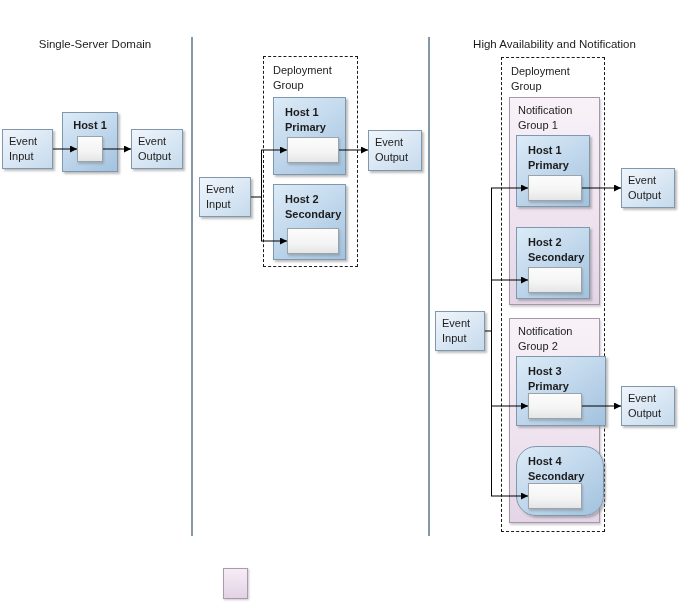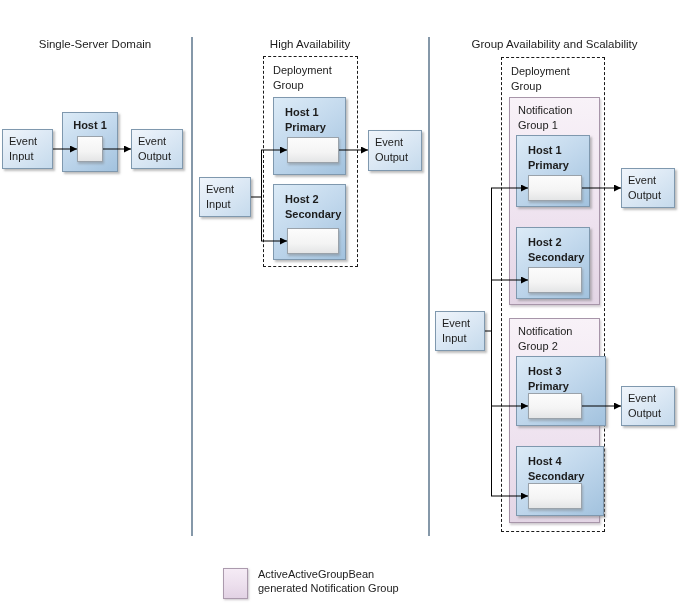--- a/index.html
+++ b/index.html
@@ -50,22 +50,21 @@
     position:absolute;left:258px;top:567px;font-size:11px;line-height:14px;
     white-space:pre-line;color:#1c1c1c;
   }
 </style>
 </head>
 <body>
 
 <div id="canvas">
 
   <div class="title" style="left:0;width:190px;">Single-Server Domain</div>
-  <div class="title" style="left:191px;width:238px;">High Availability</div>
-  <div class="title" style="left:429px;width:251px;">Group Availability and Scalability</div>
+  <div class="title" style="left:429px;width:251px;">High Availability and Notification</div>
 
   <div class="sep" style="left:191px;"></div>
   <div class="sep" style="left:428px;"></div>
 
   <div class="box evt" style="left:2px;top:129px;width:51px;height:40px;">
     <span class="lbl">Event
 Input</span>
   </div>
   <div class="box host center" style="left:62px;top:112px;width:56px;height:60px;">
     <span class="lbl">Host 1</span>
@@ -119,21 +118,21 @@
   <div class="inner" style="left:528px;top:267px;width:54px;height:26px;"></div>
   <div class="box ng" style="left:509px;top:318px;width:91px;height:205px;">
     <span class="lbl">Notification
 Group 2</span>
   </div>
   <div class="box host" style="left:516px;top:356px;width:90px;height:70px;">
     <span class="lbl">Host 3
 Primary</span>
   </div>
   <div class="inner" style="left:528px;top:393px;width:54px;height:26px;"></div>
-  <div class="box host" style="left:516px;top:446px;width:88px;height:70px;">
+  <div class="box host" style="left:516px;top:446px;width:88px;height:70px;border-radius:20px;">
     <span class="lbl">Host 4
 Secondary</span>
   </div>
   <div class="inner" style="left:528px;top:483px;width:54px;height:26px;"></div>
   <div class="box evt" style="left:435px;top:311px;width:50px;height:40px;">
     <span class="lbl">Event
 Input</span>
   </div>
   <div class="box evt" style="left:621px;top:168px;width:54px;height:40px;">
     <span class="lbl">Event
@@ -166,16 +165,14 @@
       <path d="M491,188 H528" marker-end="url(#ah)"></path>
       <path d="M491,280 H528" marker-end="url(#ah)"></path>
       <path d="M491,406 H528" marker-end="url(#ah)"></path>
       <path d="M491,496 H528" marker-end="url(#ah)"></path>
       <path d="M582,188 H621" marker-end="url(#ah)"></path>
       <path d="M582,406 H621" marker-end="url(#ah)"></path>
     </g>
   </svg>
 
   <div class="legend-swatch"></div>
-  <div class="legend-text">ActiveActiveGroupBean
-generated Notification Group</div>
 
 </div>
 
 </body></html>

